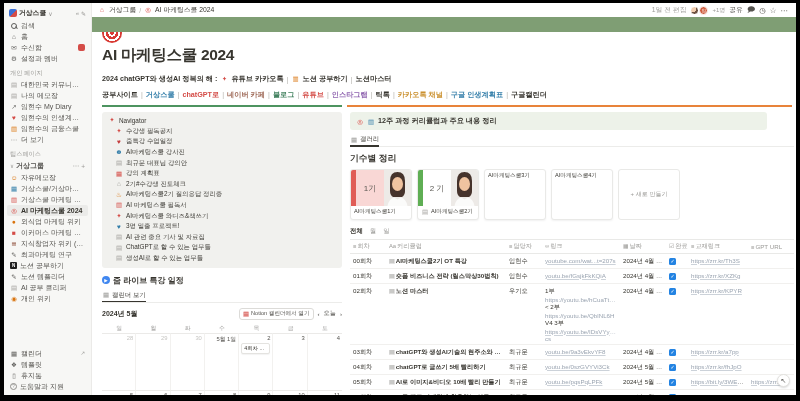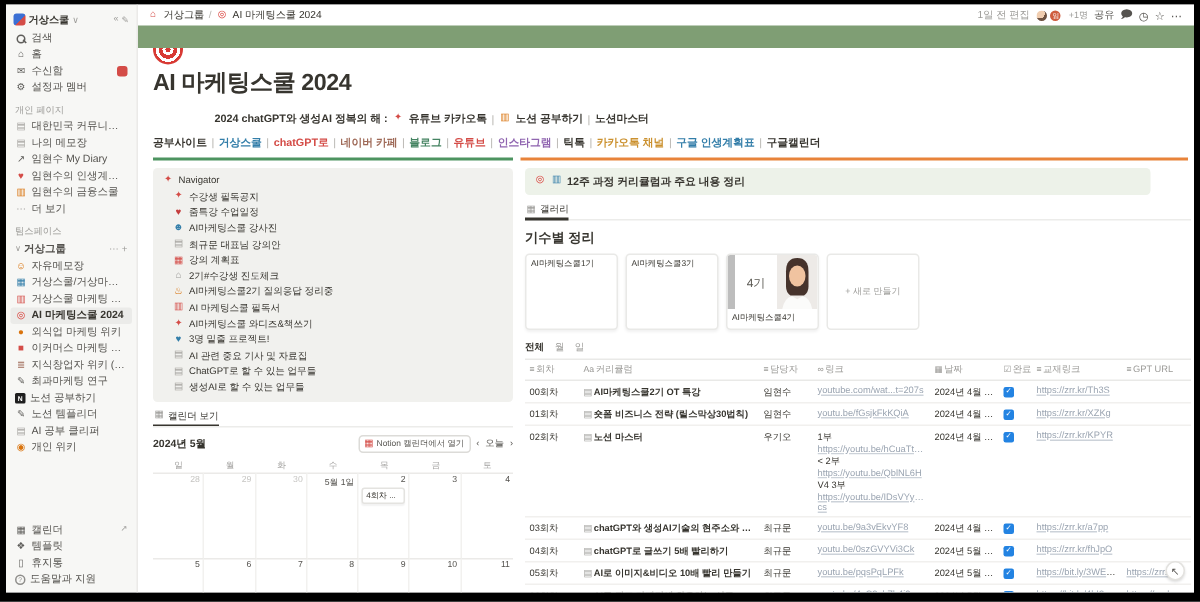--- a/index.html
+++ b/index.html
@@ -45,21 +45,21 @@
   .avatar{width:9px;height:9px;border-radius:50%;background:radial-gradient(circle at 35% 32%,#f0cdb0 0 46%,#6e5241 46% 100%);border:1px solid #fff;}
   .avatar2{width:9px;height:9px;border-radius:50%;background:#cf5d3f;color:#fff;font-size:4.5px;display:flex;align-items:center;justify-content:center;margin-left:-4px;border:1px solid #fff;}
   .plus-chip{font-size:6px;color:#9b9a97;}
   .tb-ic{font-size:7.5px;color:#55534f;}
   .cover{height:15px;background:#7f9e74;}
   .content{flex:1;padding:0 2px 0 10px;position:relative;overflow:hidden;}
   .target-lg{width:20px;height:20px;border-radius:50%;margin-top:-9px;position:relative;
     background:radial-gradient(circle,#d83a34 0 12%,#fff 12% 26%,#d83a34 26% 44%,#fff 44% 58%,#d83a34 58% 78%,#fff 78% 100%);}
   .target-lg::after{content:"";position:absolute;right:-2px;top:-2px;width:9px;height:2px;background:#3b6fd4;transform:rotate(33deg);border-radius:1px;}
   .page-title{font-size:15.5px;font-weight:bold;margin-top:2px;letter-spacing:-0.3px;}
-  .subtitle{margin-top:8px;font-size:7.2px;font-weight:bold;display:flex;gap:3px;align-items:center;white-space:nowrap;margin-left:41px;}
+  .subtitle{margin-top:8px;font-size:7.2px;font-weight:bold;display:flex;gap:3px;align-items:center;white-space:nowrap;}
   .sep{color:#b5b3ae;font-weight:normal;}
   .quick-links{margin-top:6px;font-size:7.2px;font-weight:bold;display:flex;gap:3px;white-space:nowrap;overflow:hidden;}
   .divider-row{display:flex;margin-top:5px;}
   .div-green{width:240px;height:2px;background:#4d9460;}
   .div-orange{flex:1;height:2px;background:#e8833a;margin-left:5px;margin-right:2px;}
   .cols{display:flex;gap:8px;margin-top:5px;}
   .left-col{width:240px;min-width:240px;}
   .right-col{flex:1;min-width:0;}
 
   
@@ -79,21 +79,21 @@
   .cal-nav{color:#55534f;font-size:6.2px;display:flex;gap:4px;align-items:center;}
   .cal-week{display:grid;grid-template-columns:repeat(7,1fr);font-size:5.8px;color:#a3a2a0;margin-top:4px;text-align:center;}
   .cal-grid{display:grid;grid-template-columns:repeat(7,1fr);}
   .cal-cell{height:57px;border-top:1px solid #ebeae8;border-right:1px solid #f2f1ef;padding:1px 2px;font-size:5.8px;text-align:right;color:#55534f;}
   .cal-cell:nth-child(7n){border-right:none;}
   .cal-cell.muted{color:#c6c5c2;}
   .cal-event{margin-top:2px;border:1px solid #e4e3e0;border-radius:2px;background:#fff;box-shadow:0 1px 1px rgba(0,0,0,0.05);
     font-size:5.4px;padding:1px 2px;text-align:left;white-space:nowrap;overflow:hidden;color:#37352f;}
 
   
-  .callout2{background:#edf2e9;border-radius:3px;padding:4px 6px;font-size:7.2px;font-weight:bold;display:flex;align-items:flex-start;gap:3px;width:94%;}
+  .callout2{background:#edf2e9;border-radius:3px;padding:4px 6px;font-size:7.2px;font-weight:bold;display:flex;align-items:flex-end;gap:3px;width:94%;}
   .g-title{font-size:8.8px;font-weight:bold;margin:6px 0 4px;}
   .cards{display:flex;gap:5px;}
   .gcard{width:62px;background:#fff;border:1px solid #e9e9e7;border-radius:3px;overflow:hidden;box-shadow:0 1px 2px rgba(15,15,15,0.06);flex-shrink:0;}
   .gimg{height:36px;display:flex;}
   .gstripe{width:5px;flex-shrink:0;}
   .glab{flex:1;display:flex;align-items:center;justify-content:center;font-size:8px;color:#5a5852;}
   .gphoto{width:27px;flex-shrink:0;}
   .gphoto svg{width:100%;height:100%;display:block;}
   .gcap{font-size:5.6px;padding:2px 3px;display:flex;gap:2px;align-items:center;white-space:nowrap;overflow:hidden;}
   .newcard{width:62px;height:51px;border:1px solid #e9e9e7;border-radius:3px;display:flex;align-items:center;justify-content:center;color:#9b9a97;font-size:6px;background:#fff;flex-shrink:0;}
@@ -375,20 +375,24 @@
                   <span class="ic" style="color: rgb(165, 163, 159);">▤</span>
                   <span>ChatGPT로 할 수 있는 업무들</span>
                 </div>
                 <div class="nav-item">
                   <span class="ic" style="color: rgb(165, 163, 159);">▤</span>
                   <span>생성AI로 할 수 있는 업무들</span>
                 </div>
               </div>
           </div>
 
+          <div class="zoom-head">
+            <span class="zoom-badge">▶</span>
+            <span>줌 라이브 특강 일정</span>
+          </div>
 
           <div class="view-tabs">
             <span class="vtab active">
               <span class="ic" style="color:#9b9a97">▦</span>
               <span>캘린더 보기</span>
             </span>
           </div>
 
           <div class="cal-head">
             <span class="cal-month">2024년 5월</span>
@@ -470,43 +474,62 @@
           <div class="view-tabs">
             <span class="vtab active">
               <span class="ic" style="color:#9b9a97">▦</span>
               <span>갤러리</span>
             </span>
           </div>
 
           <div class="g-title">기수별 정리</div>
           <div class="cards" id="cards">
               <div class="gcard">
-                <div class="gcap">
-                  <span>AI마케팅스쿨1기</span>
-                </div>
-              </div>
-              <div class="gcard">
-                <div class="gcap">
-                  <span>AI마케팅스쿨3기</span>
-                </div>
-              </div>
-              <div class="gcard">
                 <div class="gimg">
-                  <span class="gstripe" style="background: rgb(189, 189, 189);"></span>
-                  <span class="glab" style="background: rgb(255, 255, 255);">4기</span>
+                  <span class="gstripe" style="background: rgb(224, 92, 86);"></span>
+                  <span class="glab" style="background: rgb(249, 215, 213);">1기</span>
                   <span class="gphoto">
                     <svg viewBox="0 0 27 36" xmlns="http://www.w3.org/2000/svg">
                       <rect width="27" height="36" fill="#edeae7"></rect>
                       <path d="M6 11 Q6 2 13.5 2 Q21 2 21 11 L21 21 Q21 25 18 27 L9 27 Q6 25 6 21 Z" fill="#46332c"></path>
                       <ellipse cx="13.5" cy="14" rx="5.5" ry="7" fill="#f0c3a0"></ellipse>
                       <path d="M7.5 9 Q9 4.5 13.5 4.8 Q18 4.5 19.5 9 Q18.5 6.5 13.5 6.2 Q8.5 6.5 7.5 9 Z" fill="#46332c"></path>
                       <path d="M3.5 36 Q5 28.5 10 27.5 L13.5 29.5 L17 27.5 Q22 28.5 23.5 36 Z" fill="#fbfbfa"></path>
                     </svg>
                   </span>
                 </div>
+                <div class="gcap">
+                  <span>AI마케팅스쿨1기</span>
+                </div>
+              </div>
+              <div class="gcard">
+                <div class="gimg">
+                  <span class="gstripe" style="background: rgb(95, 174, 84);"></span>
+                  <span class="glab" style="background: rgb(255, 255, 255);">2 기</span>
+                  <span class="gphoto">
+                    <svg viewBox="0 0 27 36" xmlns="http://www.w3.org/2000/svg">
+                      <rect width="27" height="36" fill="#edeae7"></rect>
+                      <path d="M6 11 Q6 2 13.5 2 Q21 2 21 11 L21 21 Q21 25 18 27 L9 27 Q6 25 6 21 Z" fill="#46332c"></path>
+                      <ellipse cx="13.5" cy="14" rx="5.5" ry="7" fill="#f0c3a0"></ellipse>
+                      <path d="M7.5 9 Q9 4.5 13.5 4.8 Q18 4.5 19.5 9 Q18.5 6.5 13.5 6.2 Q8.5 6.5 7.5 9 Z" fill="#46332c"></path>
+                      <path d="M3.5 36 Q5 28.5 10 27.5 L13.5 29.5 L17 27.5 Q22 28.5 23.5 36 Z" fill="#fbfbfa"></path>
+                    </svg>
+                  </span>
+                </div>
+                <div class="gcap">
+                  <span class="ic" style="color: rgb(165, 163, 159);">▤</span>
+                  <span>AI마케팅스쿨2기</span>
+                </div>
+              </div>
+              <div class="gcard">
+                <div class="gcap">
+                  <span>AI마케팅스쿨3기</span>
+                </div>
+              </div>
+              <div class="gcard">
                 <div class="gcap">
                   <span>AI마케팅스쿨4기</span>
                 </div>
               </div>
               <div class="newcard">+ 새로 만들기</div>
             </div>
 
           <div class="tbl-tabs" id="tbl-tabs">
               <span class="t active">전체</span>
               <span class="t">월</span>

